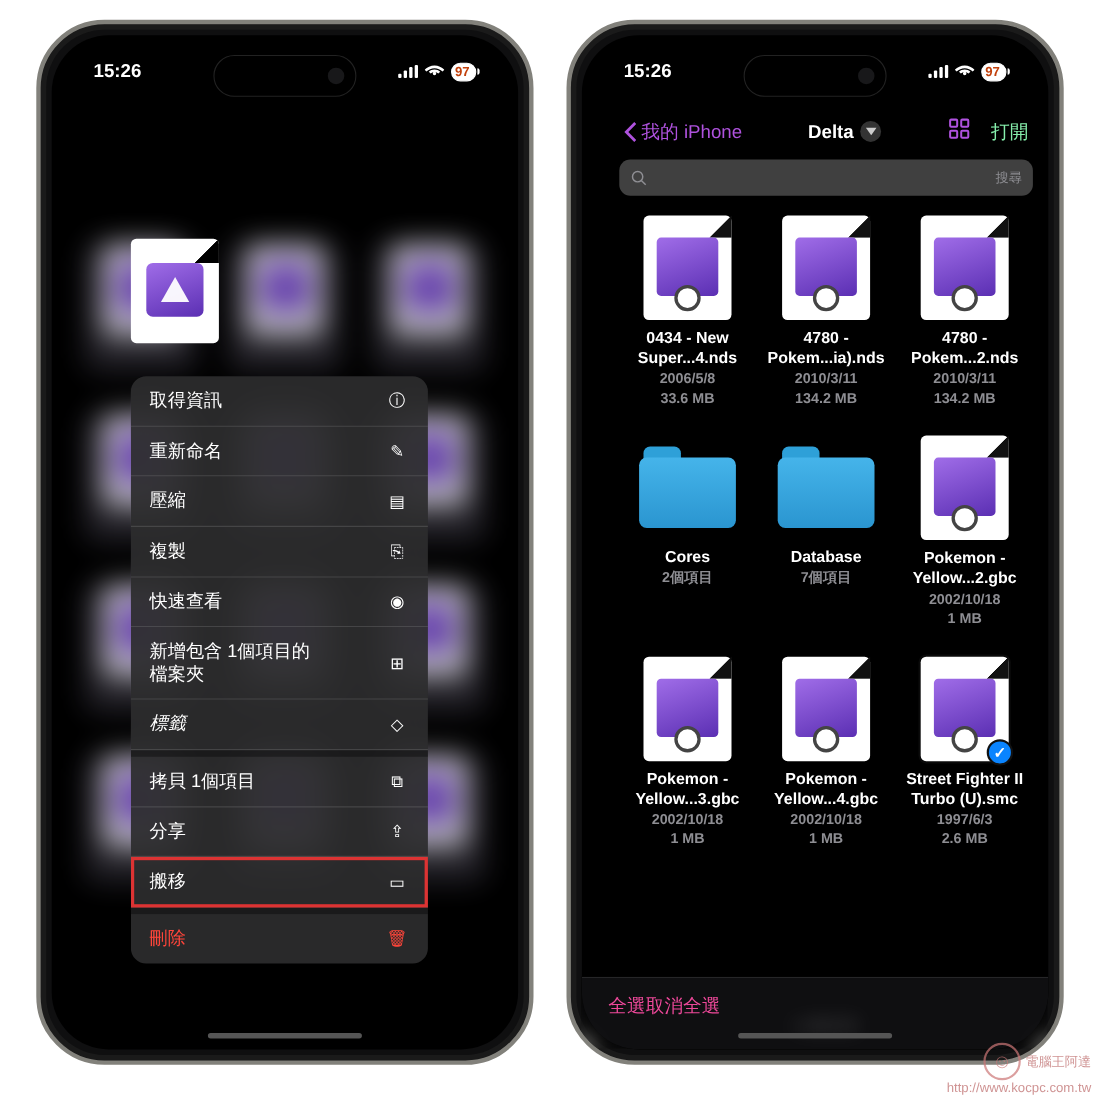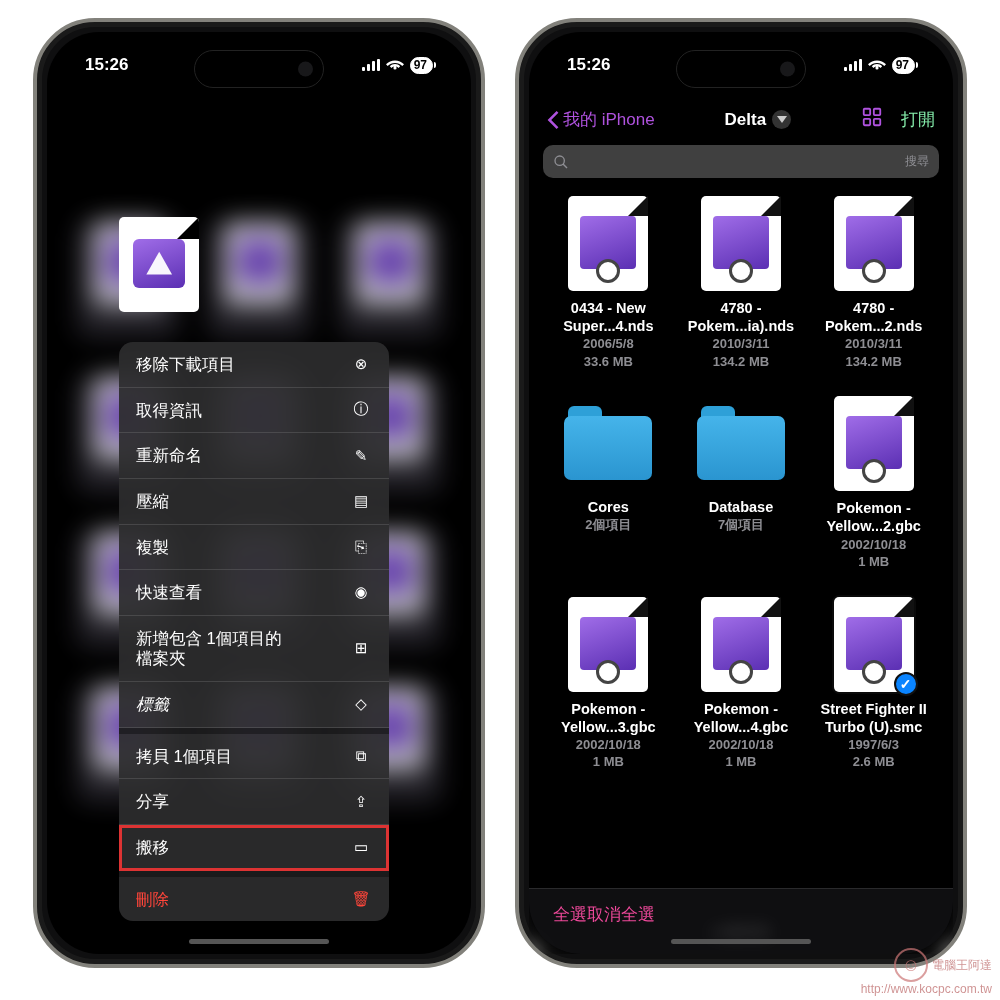--- a/index.html
+++ b/index.html
@@ -43,21 +43,21 @@
   }
   .status-right { display: flex; align-items: center; gap: 6px; }
   .sig-bars { display: flex; align-items: flex-end; gap: 2px; height: 12px; }
   .sig-bars span { width: 3px; background: #fff; border-radius: 1px; }
   .sig-bars span:nth-child(1){height:4px} .sig-bars span:nth-child(2){height:7px}
   .sig-bars span:nth-child(3){height:10px} .sig-bars span:nth-child(4){height:12px}
   .wifi { font-size: 15px; }
   .battery {
     display: flex; align-items: center;
     border: 1.5px solid #fff; border-radius: 9px; padding: 1px 5px 1px 3px;
-    font-size: 12px; font-weight: 700; position: relative; background:#fff; color:#000000;
+    font-size: 12px; font-weight: 700; position: relative; background:#fff; color:#c2410c;
     height: 17px;
   }
   .battery::after { content:""; position:absolute; right:-4px; top:50%; transform:translateY(-50%);
     width:2.5px; height:6px; background:#fff; border-radius:0 2px 2px 0;}
   .home-ind { position:absolute; bottom:10px; left:50%; transform:translateX(-50%);
     width:140px; height:5px; background:#555; border-radius:3px; z-index:60;}
 
   
   .blur-bg { position:absolute; inset:0; filter: blur(13px); opacity:.85;}
   .blur-row { display:flex; gap:30px; padding: 20px 30px;}
@@ -90,21 +90,21 @@
     color:#fff;
   }
   .ctx-item:last-child{border-bottom:none;}
   .ctx-sep { height:6px; background:rgba(0,0,0,.35);}
   .ctx-item.danger { color:#ff453a; }
   .ctx-icon { width:22px; display:inline-flex; justify-content:center; font-size:15px;}
   .ctx-item.hl { outline: 3px solid #d33; outline-offset:-3px;}
   .ctx-label{ line-height:1.25; }
 
   
-  .rp-content{position:absolute; inset:0; padding-top:66px; display:flex; flex-direction:column;}
+  .rp-content{position:absolute; inset:0; padding-top:66px; display:flex; flex-direction:column;padding-left:20px;}
   .nav {
     display:flex; align-items:center; justify-content:space-between;
     padding: 8px 18px 6px; font-size:17px;
   }
   .nav-back{color:#af52de; display:flex;align-items:center;gap:4px;}
   .nav-back svg{width:12px;height:18px;}
   .nav-title{font-weight:700; display:flex;align-items:center;gap:6px;}
   .chev-wrap{width:19px;height:19px;border-radius:50%;background:#333;display:inline-flex;align-items:center;justify-content:center;}
   .nav-right{display:flex;align-items:center;gap:18px;color:#86efac;}
   .grid-ic svg{width:22px;height:22px;}
@@ -233,24 +233,20 @@
       <div class="fg-file">
         <div class="tri">
             <svg viewBox="0 0 24 24">
               <path fill="#fff" d="M12 4l9 16H3z" opacity=".95"></path>
             </svg>
           </div>
       </div>
 
       <div class="ctx-menu" id="ctx-menu">
           <div class="ctx-item">
-            <span class="ctx-label" style="white-space: pre-line;">移除下載項目</span>
-            <span class="ctx-icon">⊗</span>
-          </div>
-          <div class="ctx-item">
             <span class="ctx-label" style="white-space: pre-line;">取得資訊</span>
             <span class="ctx-icon">ⓘ</span>
           </div>
           <div class="ctx-item">
             <span class="ctx-label" style="white-space: pre-line;">重新命名</span>
             <span class="ctx-icon">✎</span>
           </div>
           <div class="ctx-item">
             <span class="ctx-label" style="white-space: pre-line;">壓縮</span>
             <span class="ctx-icon">▤</span>

